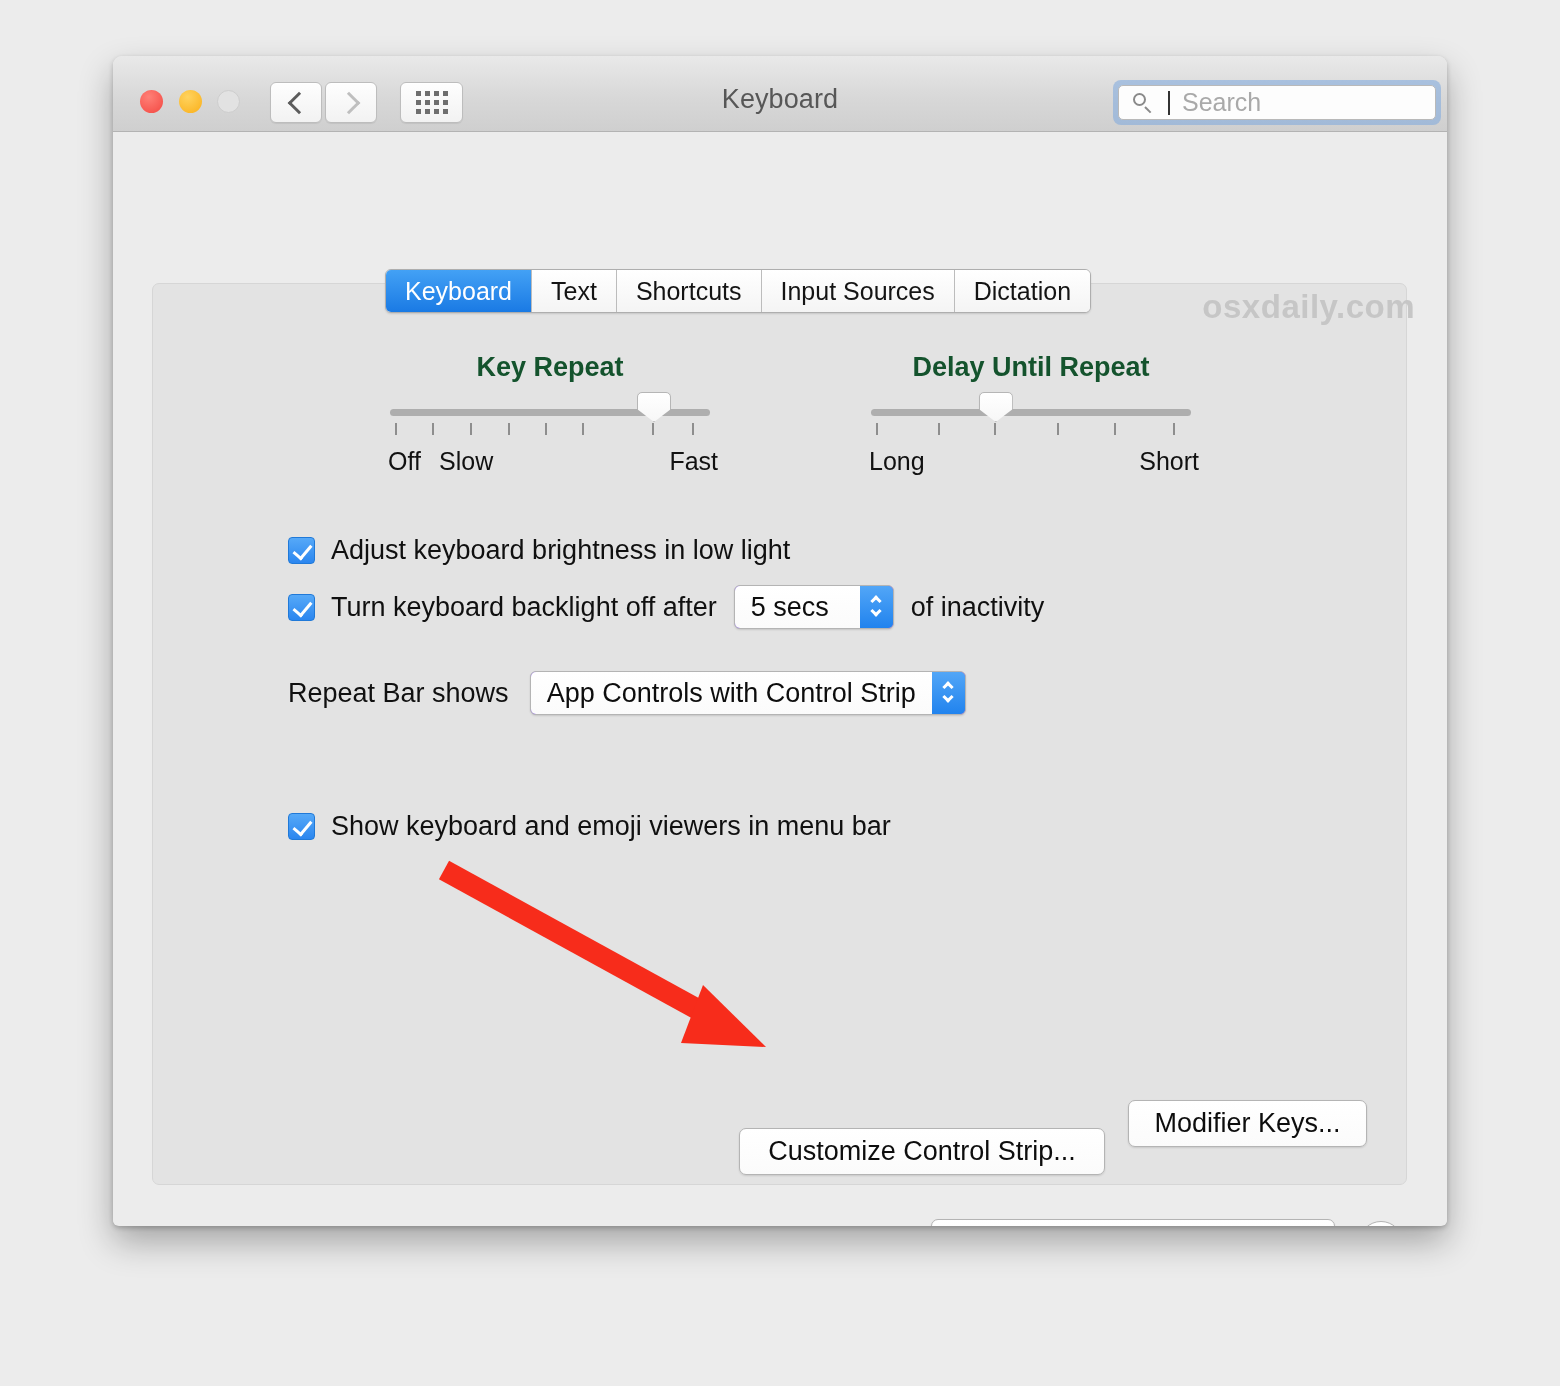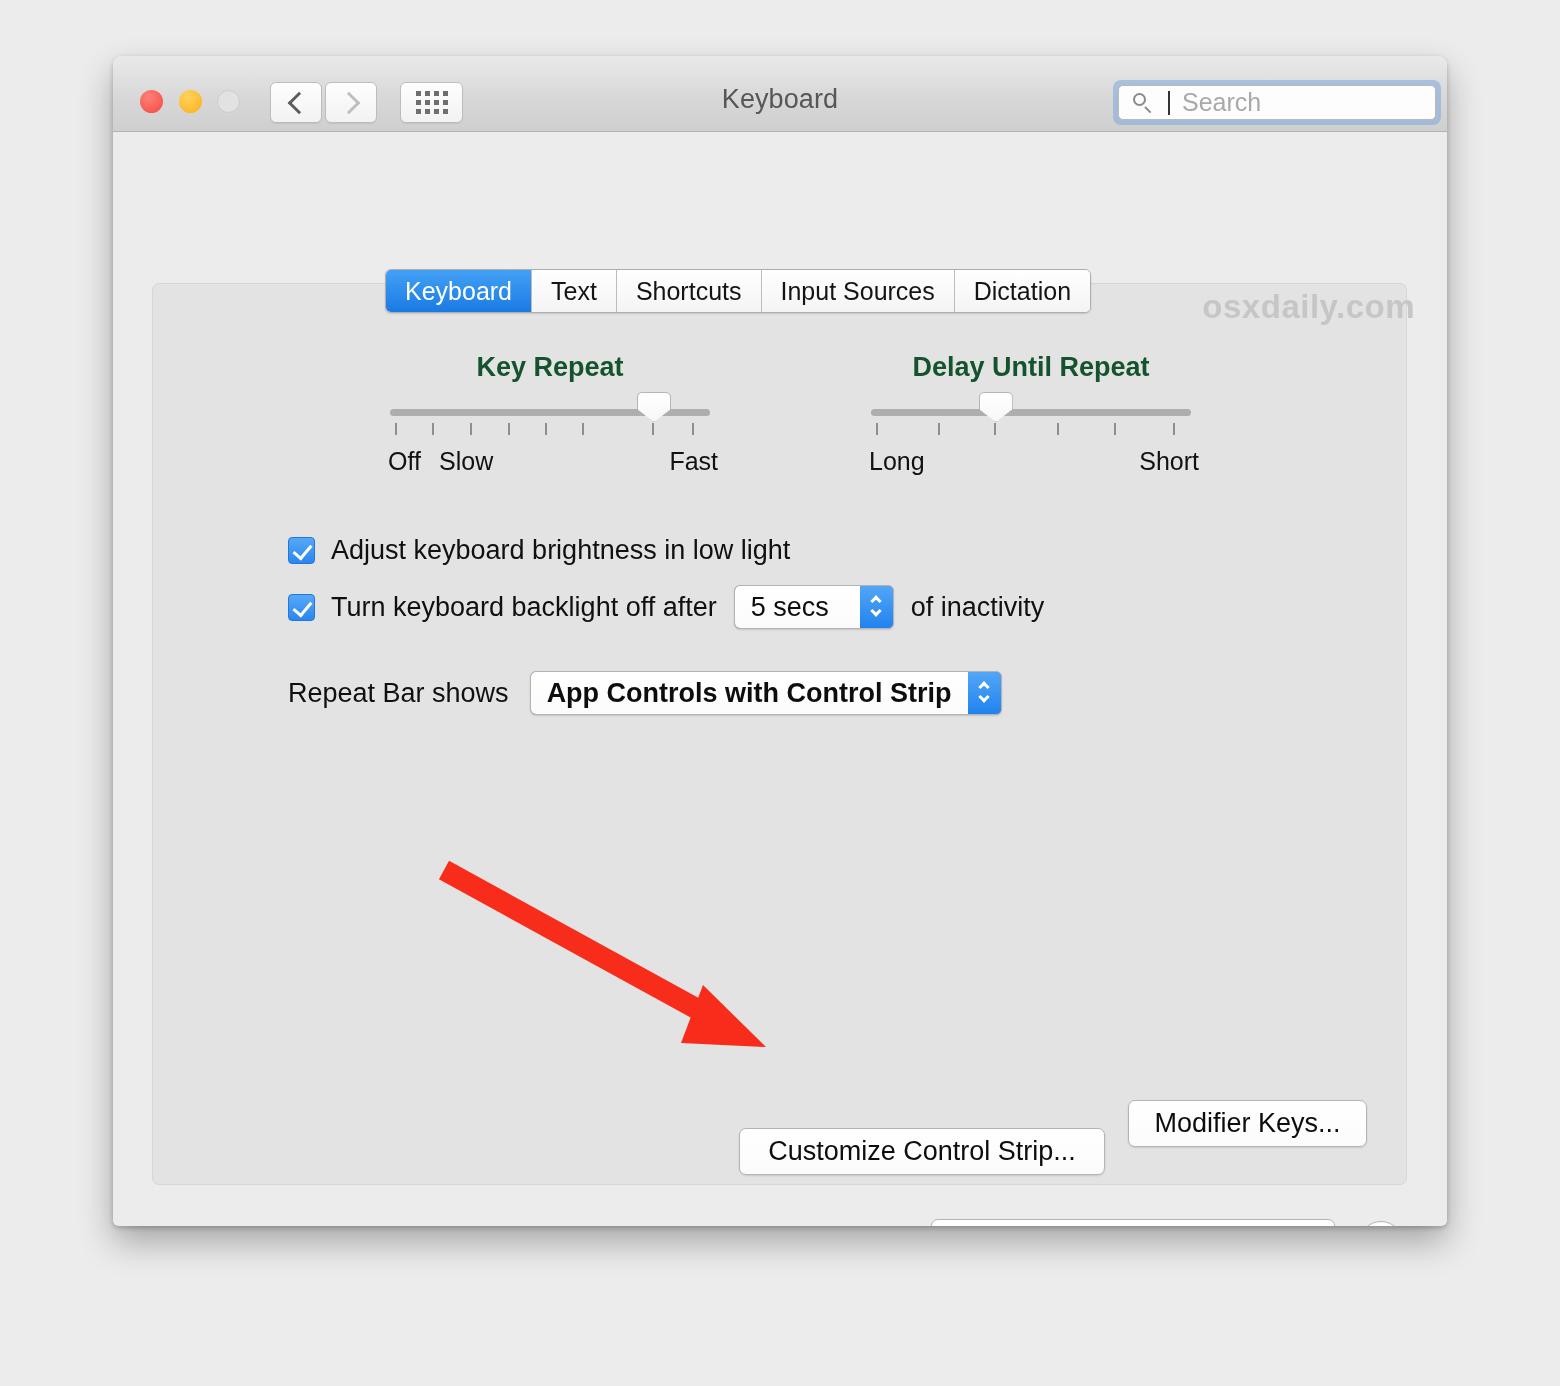--- a/index.html
+++ b/index.html
@@ -452,30 +452,34 @@
         <span class="parrows">
             <i class="up"></i>
             <i class="down"></i>
           </span>
       </span>
       <span>of inactivity</span>
     </div>
 
     <div class="row" style="left:175px; top:539px;">
       <span>Repeat Bar shows</span>
-      <span class="popup" style="margin-left:21px;font-weight:bold;">
+      <span class="popup" style="margin-left:21px;">
         <span class="pv">App Controls with Control Strip</span>
         <span class="parrows">
             <i class="up"></i>
             <i class="down"></i>
           </span>
       </span>
     </div>
 
 
+    <div class="row" style="left:175px; top:679px;">
+      <span class="checkbox"></span>
+      <span>Show keyboard and emoji viewers in menu bar</span>
+    </div>
 
     <div class="pushbtn" style="left:626px; top:968px; width:366px;margin-top:28px;">Customize Control Strip...</div>
     <div class="pushbtn" style="left:1015px; top:968px; width:239px;">Modifier Keys...</div>
 
     <div class="pushbtn" style="left:818px; top:1087px; width:404px;">Set Up Bluetooth Keyboard...</div>
     <div id="help-btn" style="left:1246px; top:1089px;">?</div>
 
   </div>
 </div>
 

